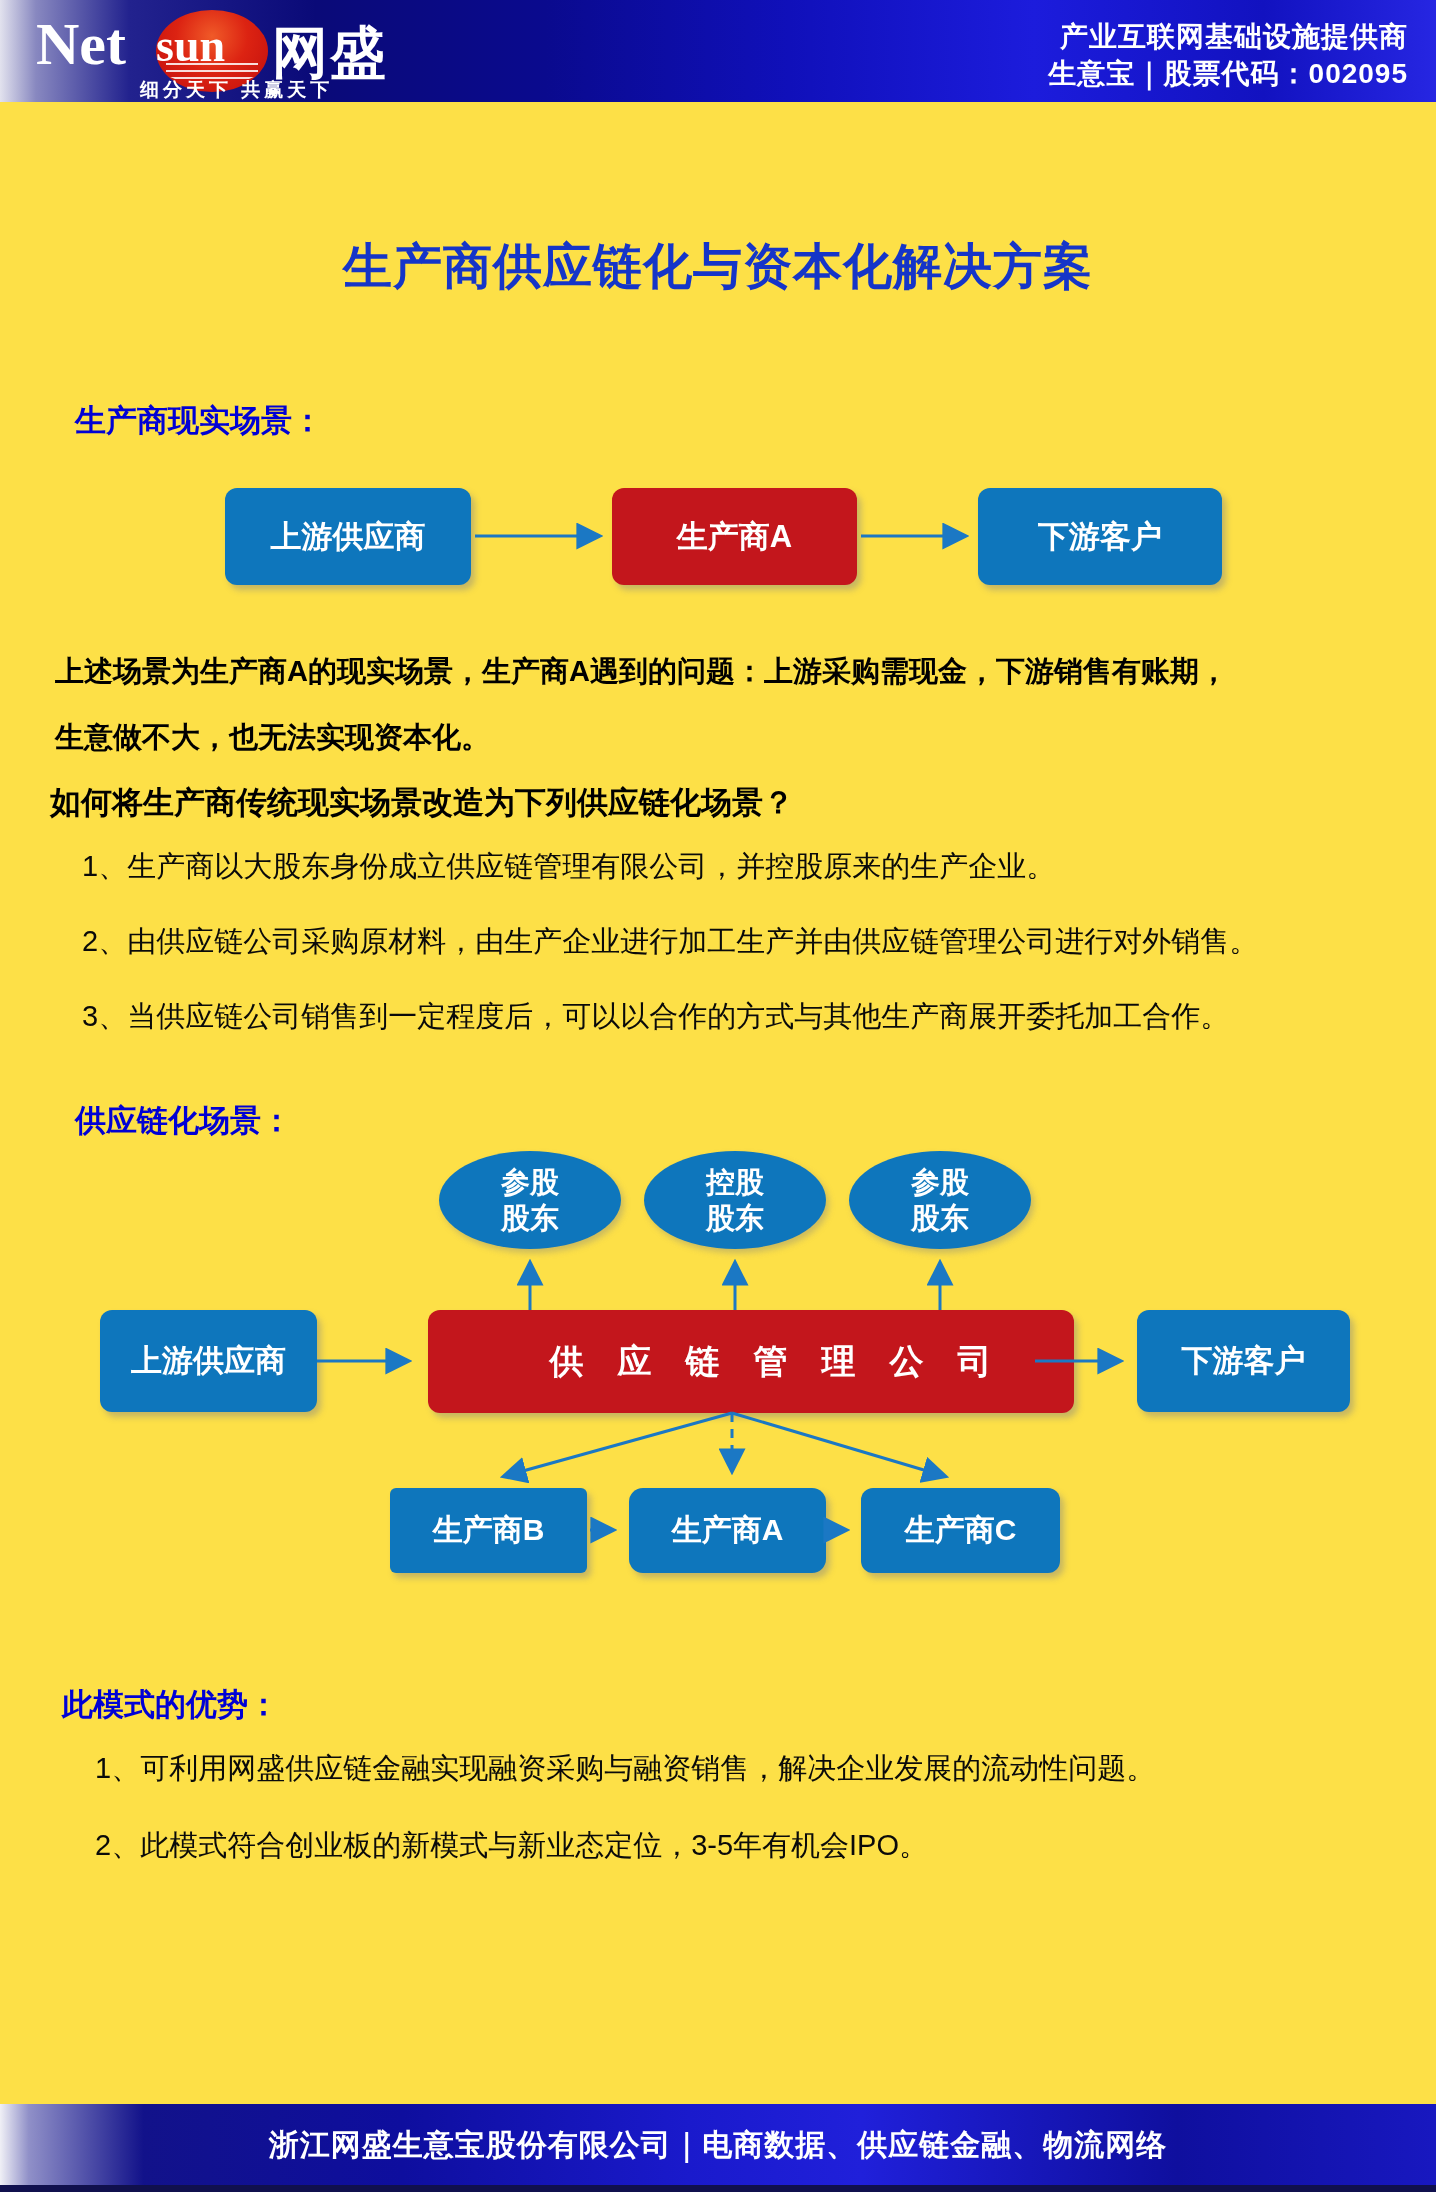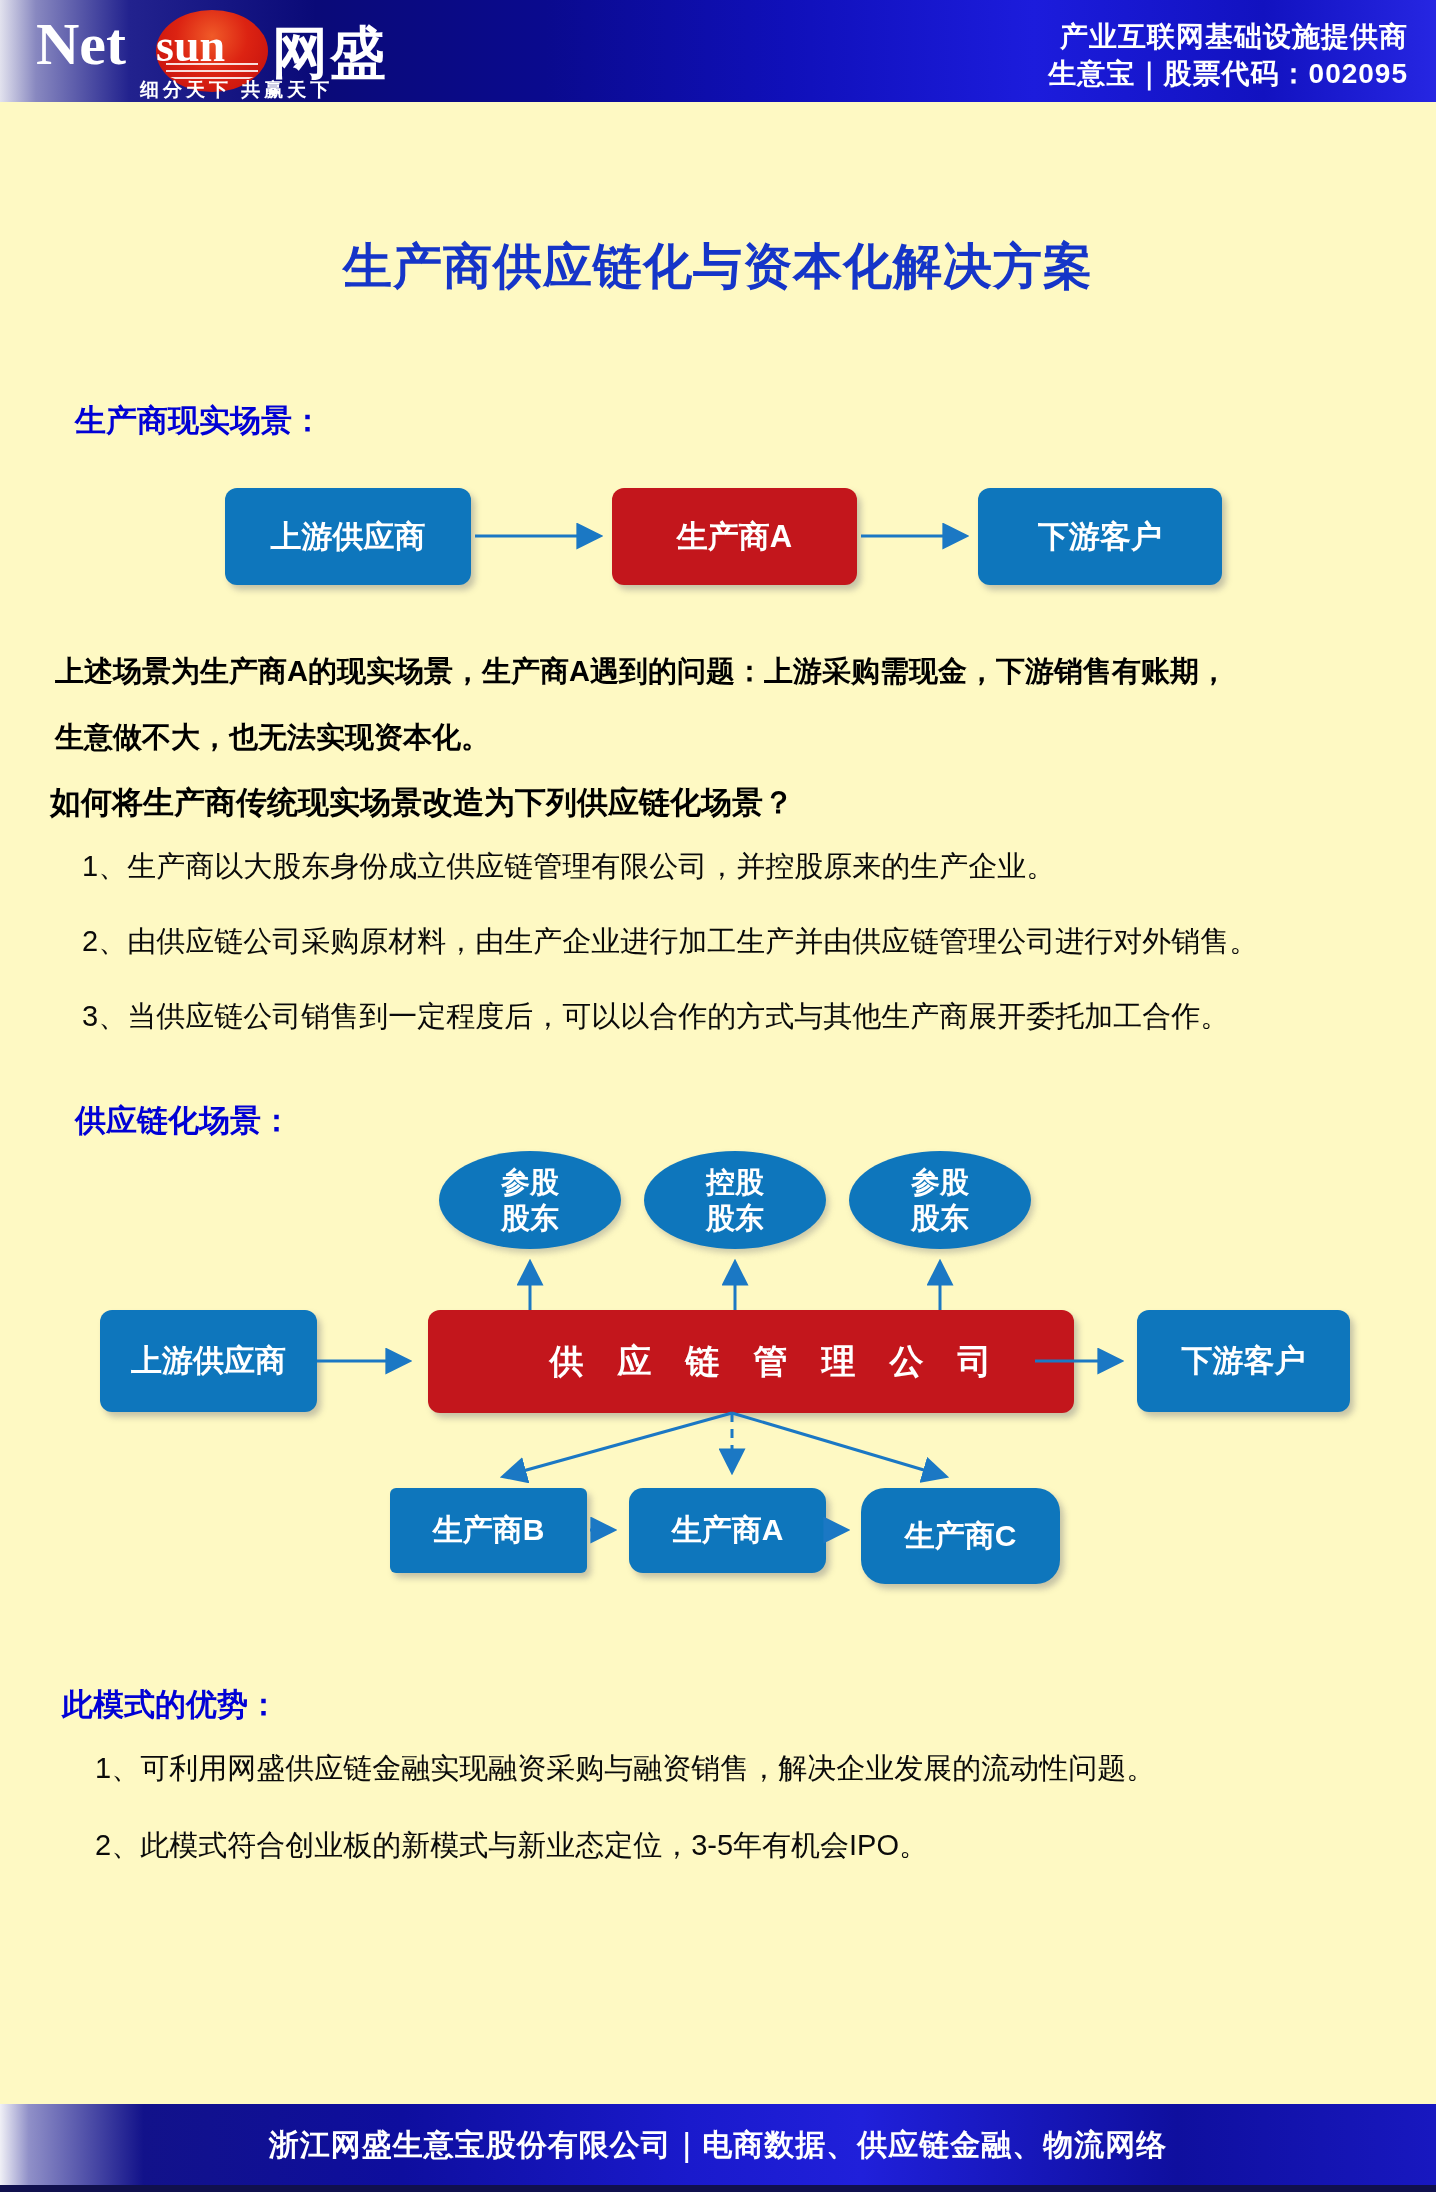--- a/index.html
+++ b/index.html
@@ -1,17 +1,17 @@
 <!DOCTYPE html>
 <html><head>
 <meta charset="utf-8">
 <style>
   html,body { margin:0; padding:0; background:#ffffff; }
   .page {
-    position:relative; width:1436px; height:2192px; background:#fef9c3;
+    position:relative; width:1436px; height:2192px; background:#fde047;
     font-family:"Liberation Sans", sans-serif; overflow:hidden;
   }
 
   
   .header {
     position:absolute; left:0; top:0; width:1436px; height:102px;
     background:linear-gradient(90deg,#e2e2ee 0%,#8888c0 2.5%,#22228e 9%,#0a0a78 22%,
       #0a0a8e 38%,#1010ba 55%,#1c1cdc 72%,#1212c0 88%,#2626e2 100%);
   }
   .logo-net {
@@ -94,21 +94,21 @@
   }
   .e1 { left:439px; top:11px; }
   .e2 { left:644px; top:11px; }
   .e3 { left:849px; top:11px; }
   .m1 { left:100px;  top:170px; width:217px; height:102px; font-size:31px; }
   .m2 { left:428px;  top:170px; width:607px; height:103px; font-size:34px;padding-left:39px; }
   .m2 .spread { letter-spacing:1em; margin-right:-1em; white-space:nowrap; }
   .m3 { left:1137px; top:170px; width:213px; height:102px; font-size:31px; }
   .p1 { left:390px; top:348px; width:197px; height:85px; font-size:30px; border-radius:6px; }
   .p2 { left:629px; top:348px; width:197px; height:85px; font-size:30px; border-radius:14px; }
-  .p3 { left:861px; top:348px; width:199px; height:96px; font-size:30px; border-radius:24px; }
+  .p3 { left:861px; top:348px; width:199px; height:85px; font-size:30px; border-radius:12px; }
 
   
   .footer {
     position:absolute; left:0; top:2104px; width:1436px; height:88px;
     background:linear-gradient(90deg,#f0f0f6 0%,#9090c8 2%,#12128a 10%,#0e0e9e 28%,
       #1a1acc 48%,#2020da 60%,#0f0f9e 82%,#1818c0 100%);
   }
   .footer::after {
     content:""; position:absolute; left:0; bottom:0; width:100%; height:7px; background:#10104e;
   }

